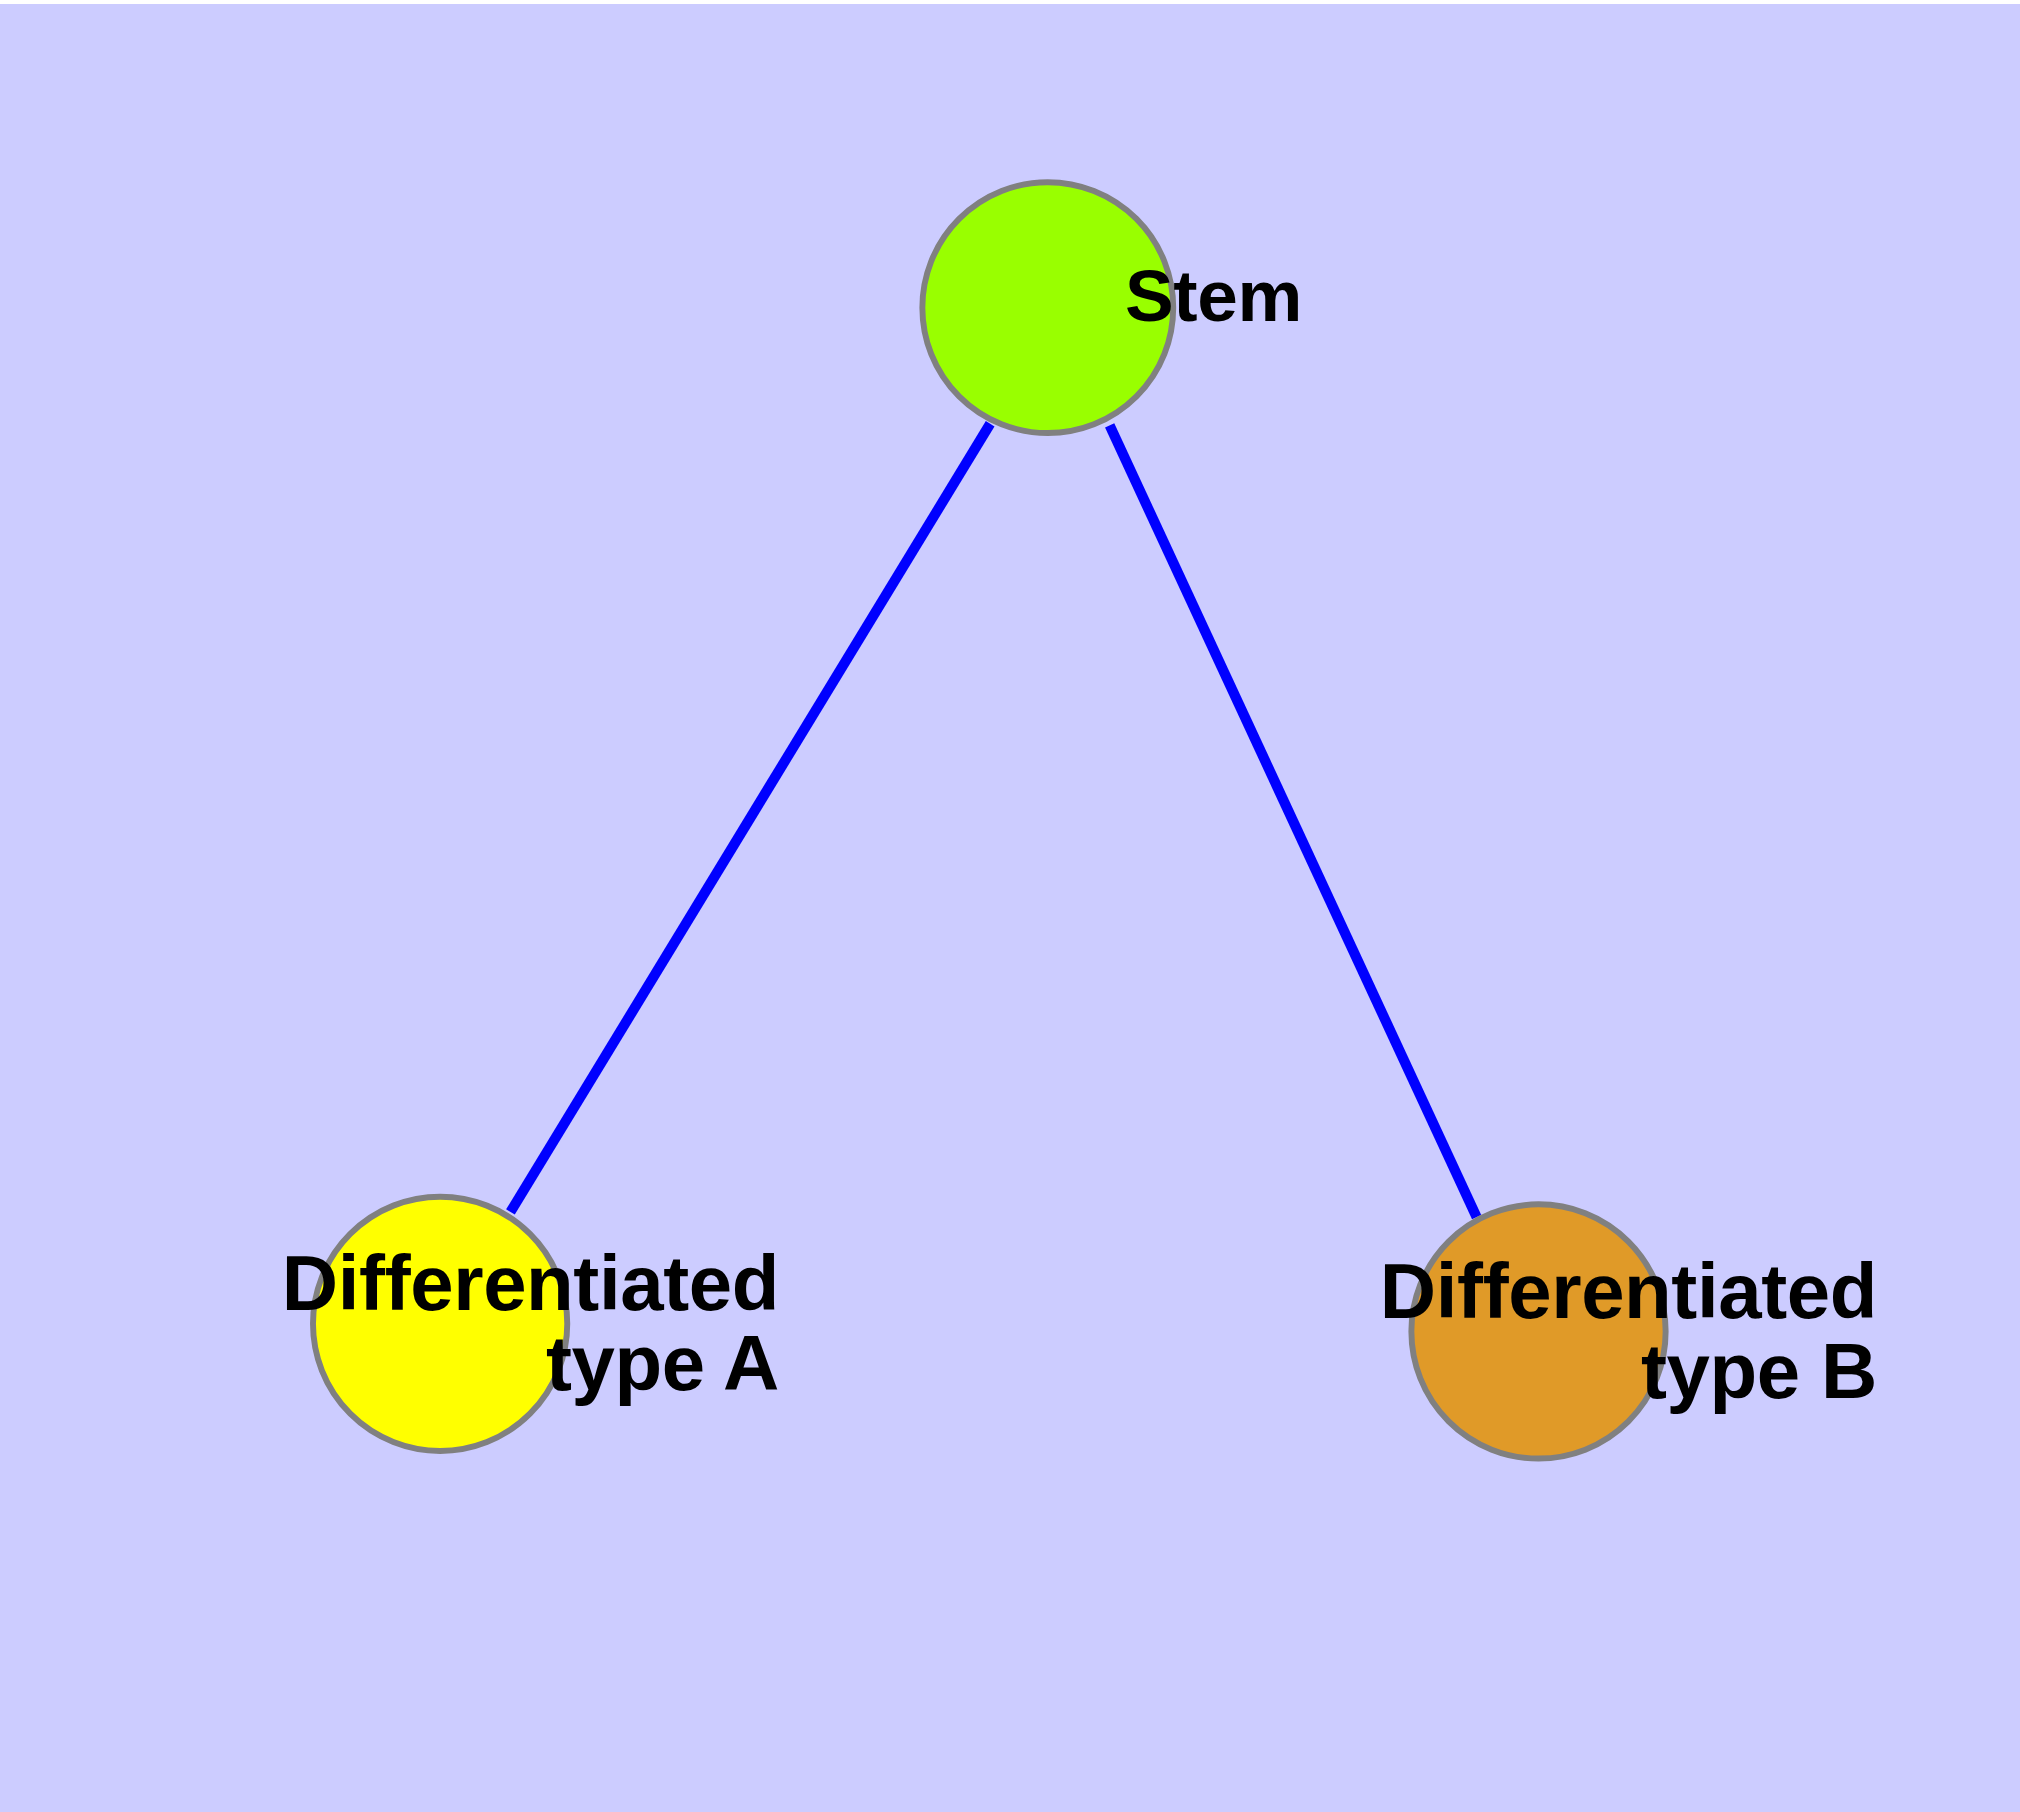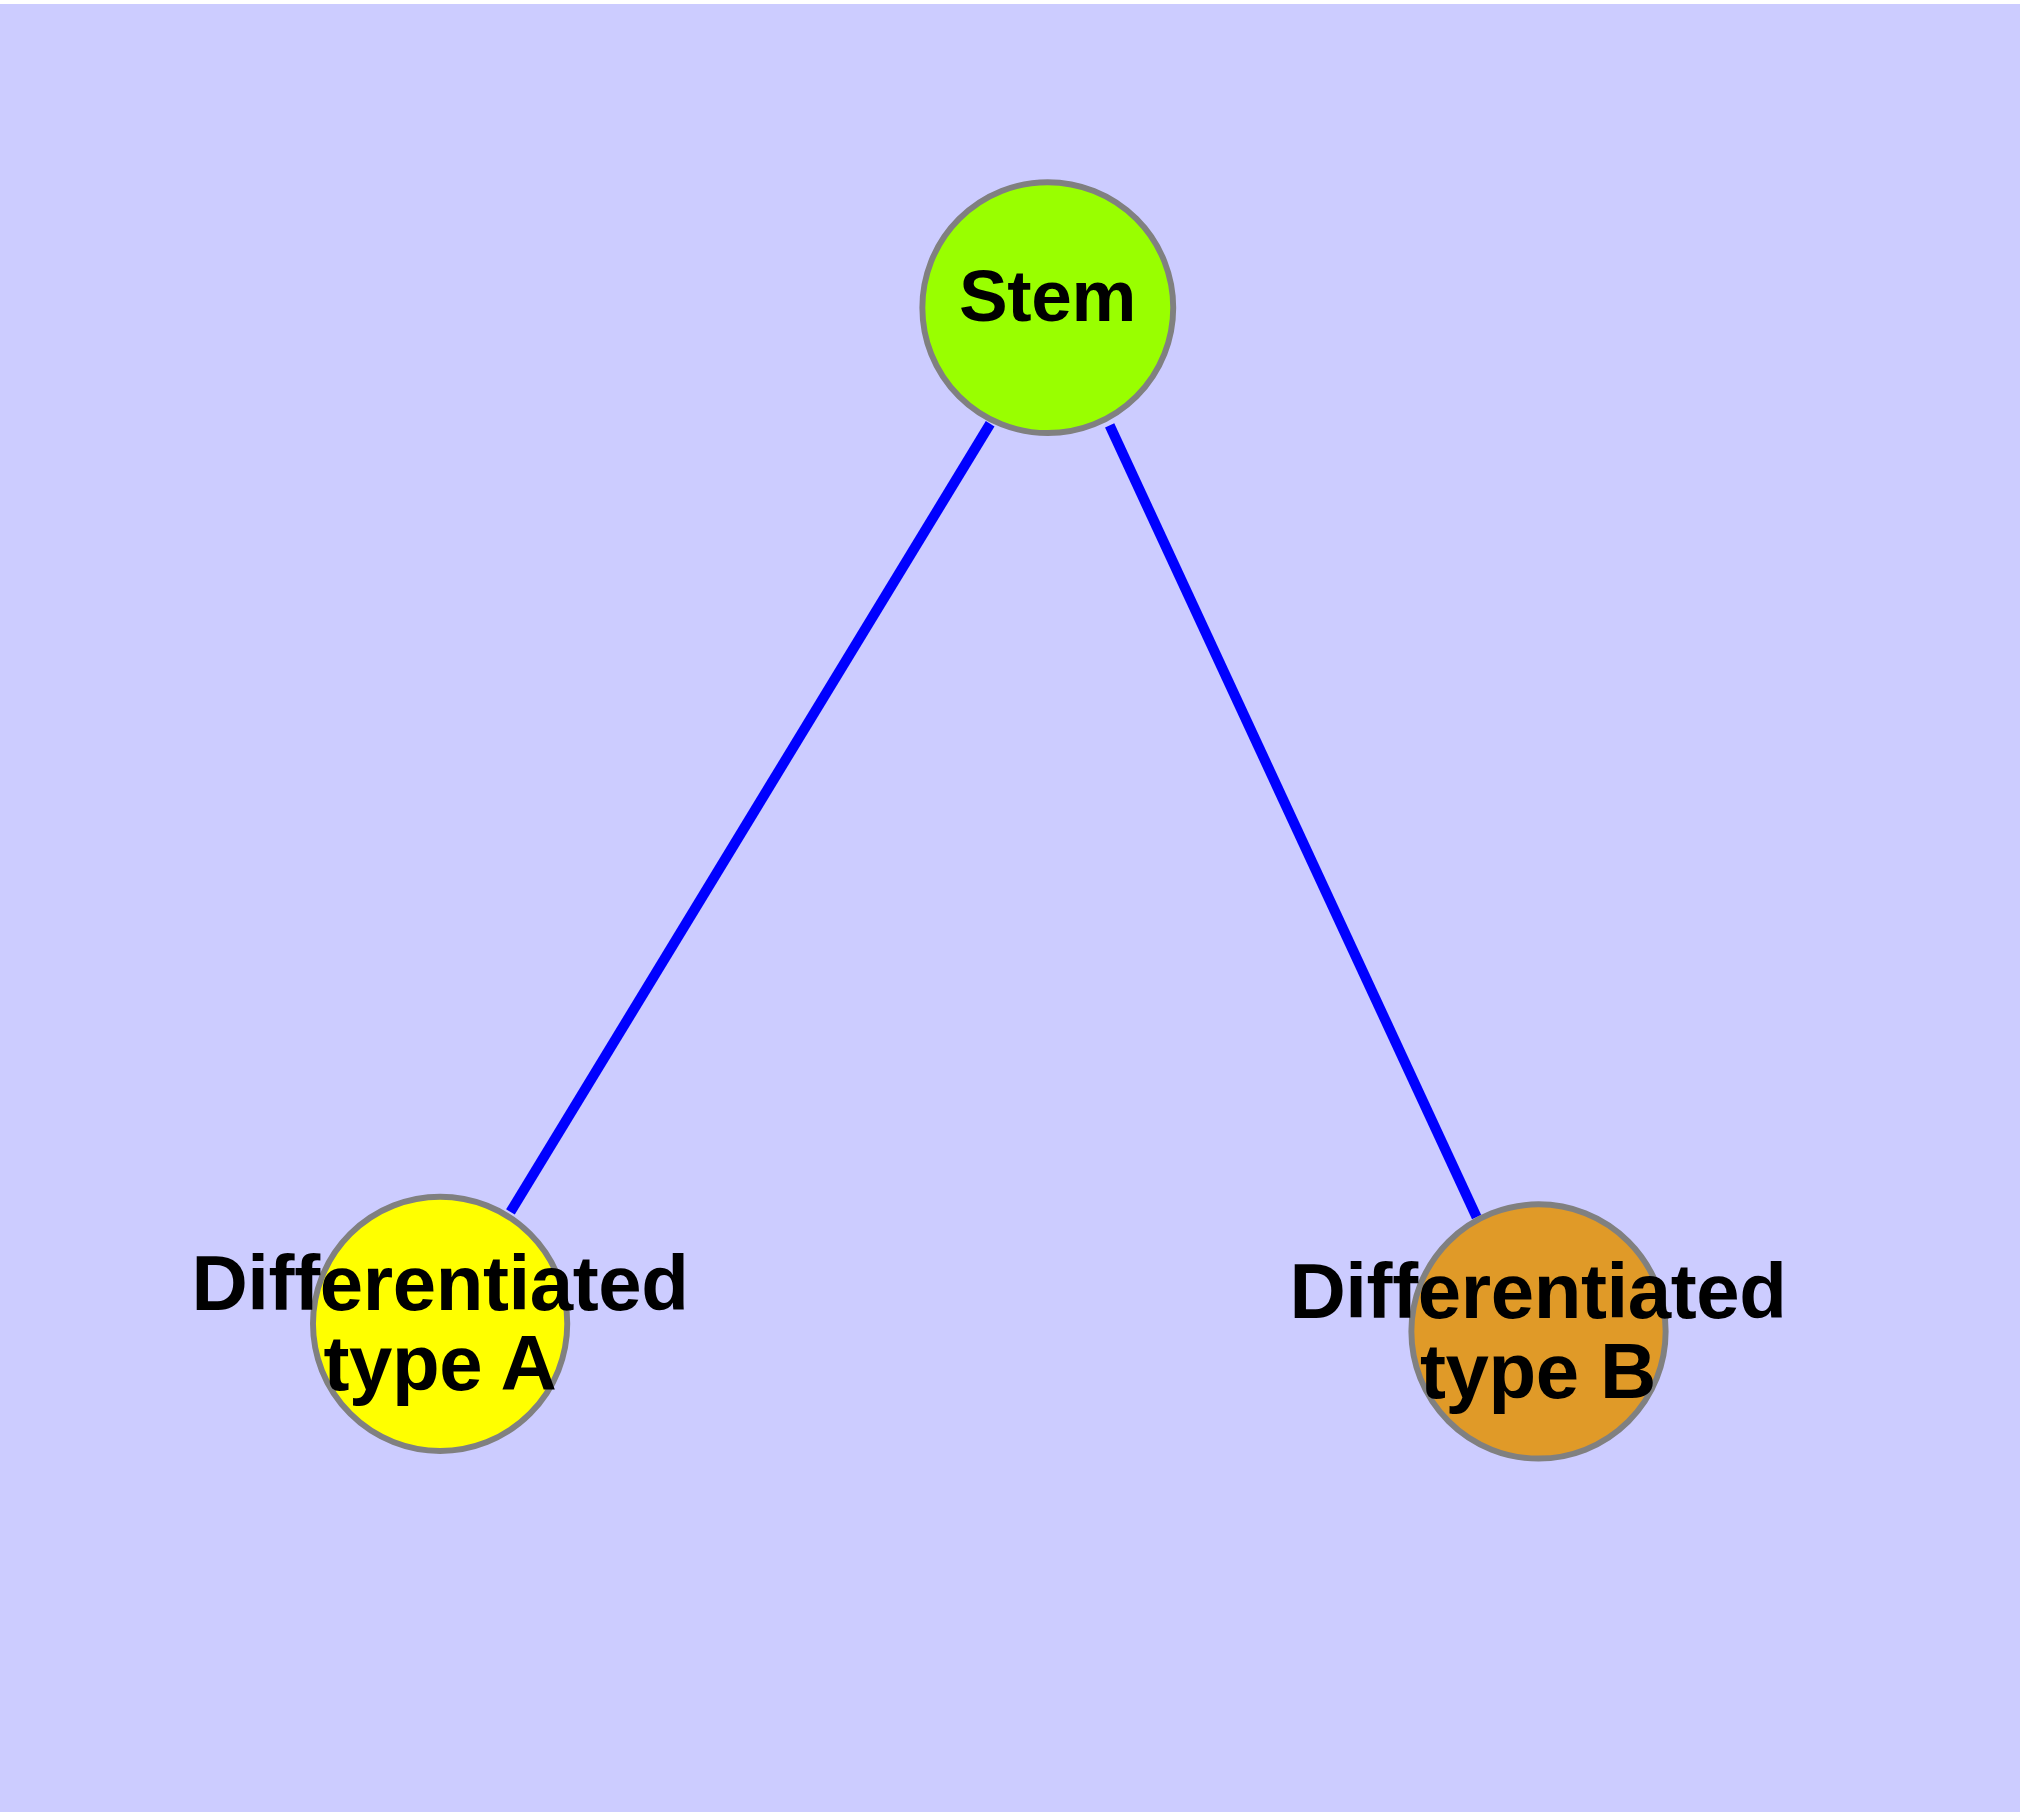--- a/index.html
+++ b/index.html
@@ -26,21 +26,21 @@
   }
   #graph-svg {
     position: absolute;
     left: 0;
     top: 0;
     width: 2021px;
     height: 1812px;
   }
   .node-label {
     position: absolute;
-    text-align: center;
+    text-align: right;
     color: #000000;
     font-weight: bold;
     line-height: 1.02;
     white-space: pre;
     pointer-events: none;
     letter-spacing: -0.4px;
   }
   #label-stem {
     font-size: 73px;
     left: 793px;

